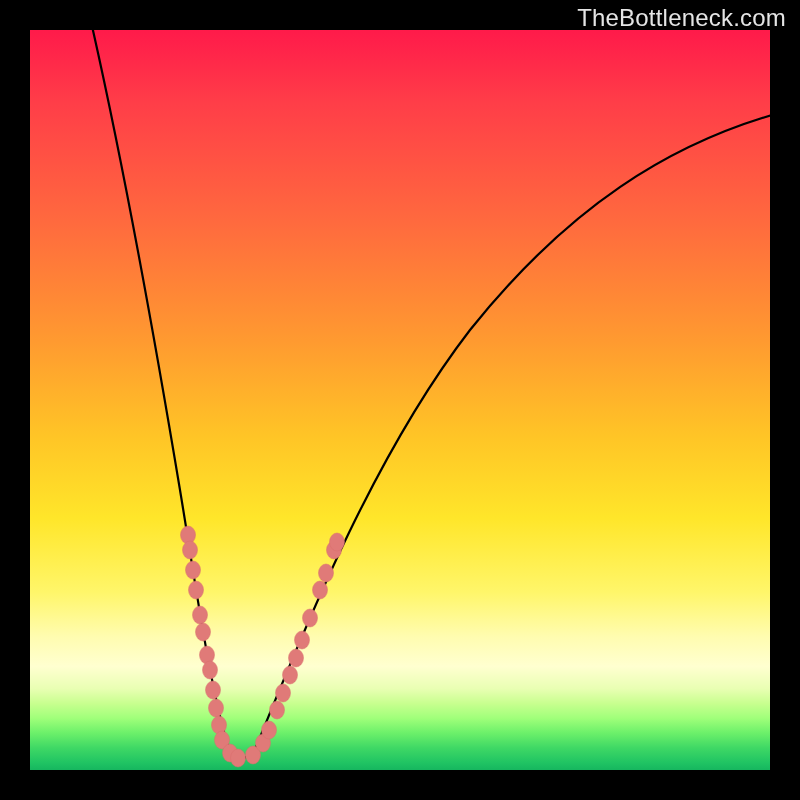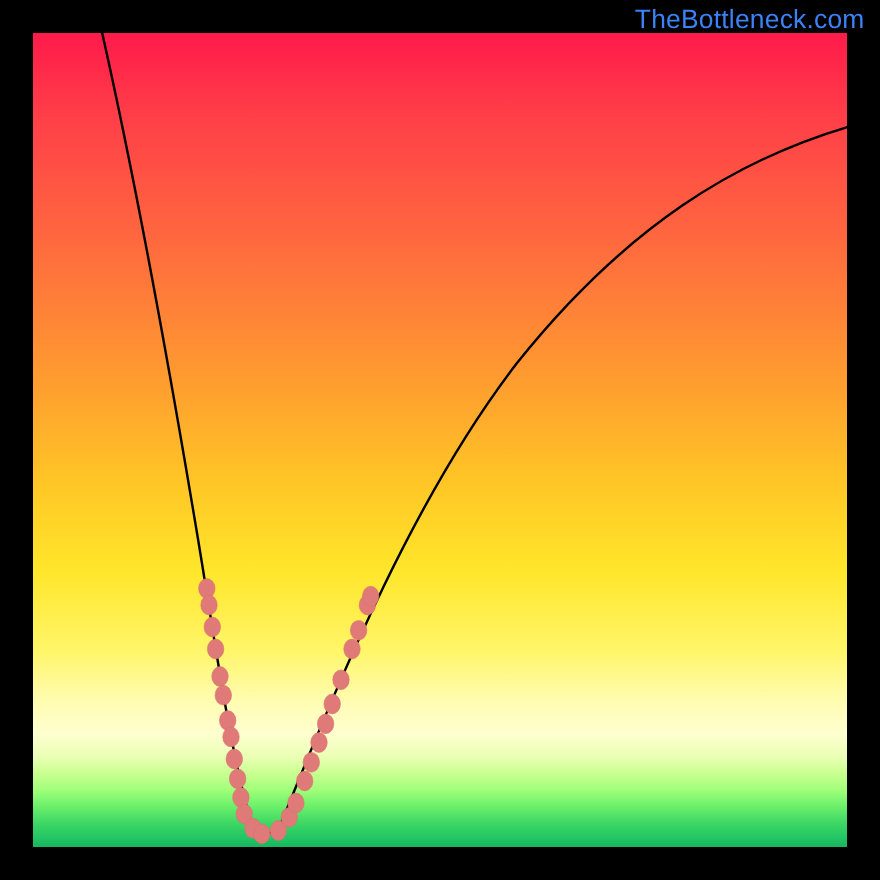--- a/index.html
+++ b/index.html
@@ -41,21 +41,21 @@
       #6cf06a 95%,
       #3fd865 97%,
       #20c463 99%,
       #16b65f 100%
     );
   }
   .watermark {
     position: absolute;
     top: 4px;
     right: 14px;
-    color: #3b82f6;
+    color: #e5e5e5;
     font-size: 24px;
     letter-spacing: 0.2px;
     z-index: 5;
   }
   svg.overlay {
     position: absolute;
     left: 0;
     top: 0;
     width: 740px;
     height: 740px;

